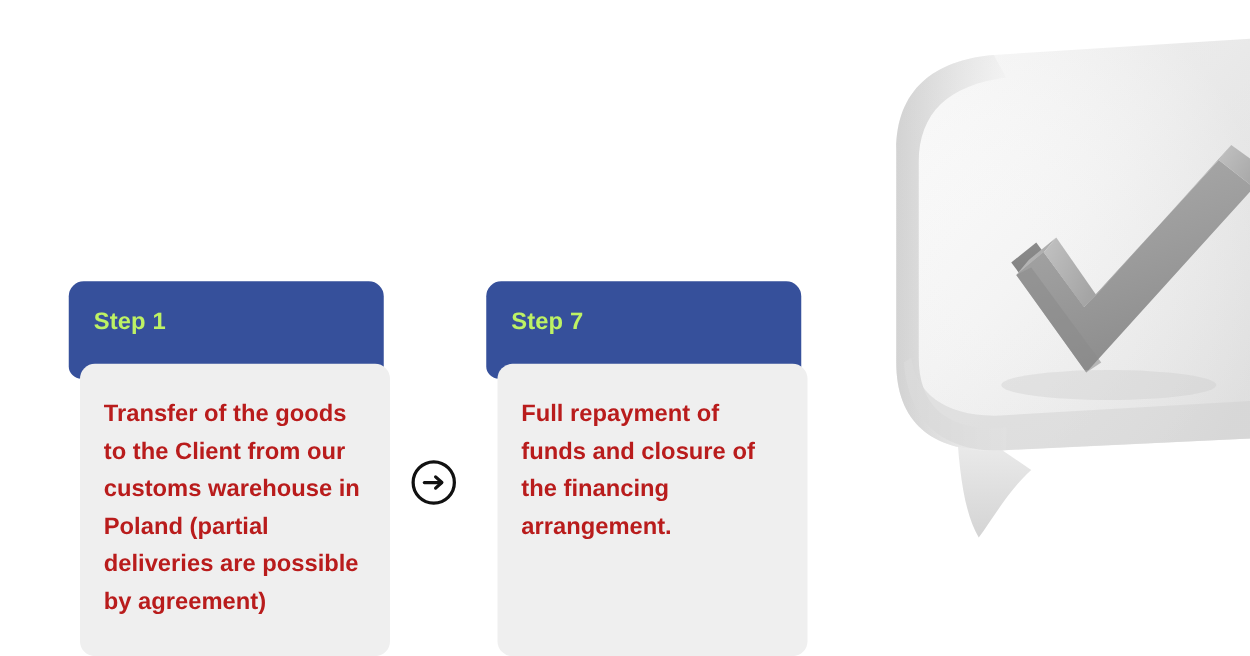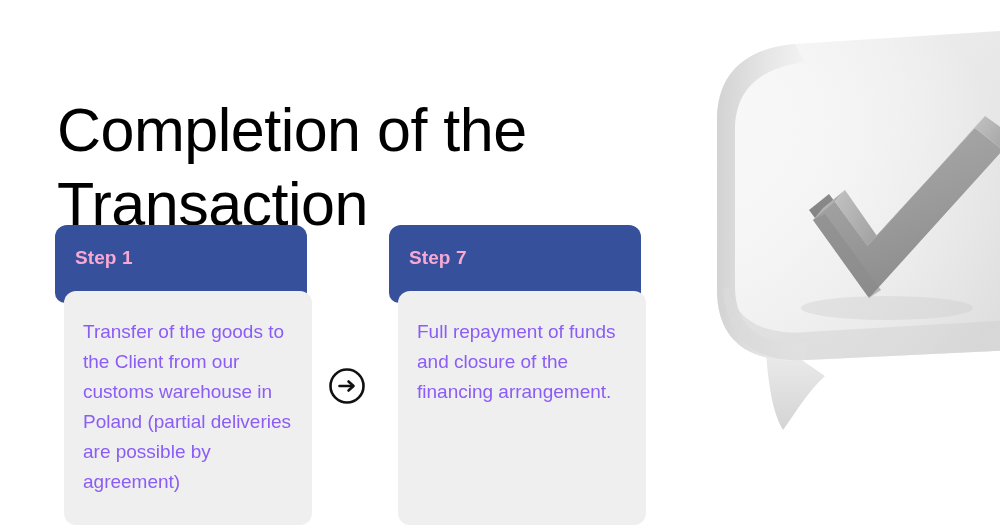--- a/index.html
+++ b/index.html
@@ -58,40 +58,40 @@
     background: #36509B;
     border-radius: 12px 12px 10px 10px;
     box-sizing: border-box;
   }
   .step-header-label {
     position: absolute;
     left: 20px;
     top: 22px;
     font-size: 19px;
     font-weight: 700;
-    color: #f9a8d4;
+    color: #bef264;
     letter-spacing: 0.1px;
   }
 
   .step-body {
     position: absolute;
     left: 9px;
     top: 66px;
     width: 248px;
     min-height: 209px;
     background: #EFEFEF;
     border-radius: 12px;
     box-sizing: border-box;
     padding: 26px 18px 20px 19px;
   }
   .step-body-text {
     font-size: 19px;
     line-height: 30px;
-    color: #8b5cf6;
-    font-weight: 400;
+    color: #b91c1c;
+    font-weight: 700;
   }
 
   
   .card-0 .step-body { min-height: 234px; }
   .card-1 .step-body { min-height: 234px; }
 
   
   .step-arrow {
     position: absolute;
     left: 272px;
@@ -110,22 +110,20 @@
     height: 500px;
     pointer-events: none;
   }
   .bubble-art svg { display: block; }
 </style>
 </head>
 <body>
 
 <div class="slide">
 
-  <h1 class="slide-title">Completion of the
-Transaction</h1>
 
   <div class="steps">
 
     <div class="step-card card-0">
       <div class="step-header">
         <span class="step-header-label">Step 1</span>
       </div>
       <div class="step-body">
         <div class="step-body-text">Transfer of the goods to the Client from our customs warehouse in Poland (partial deliveries are possible by agreement)</div>
       </div>

